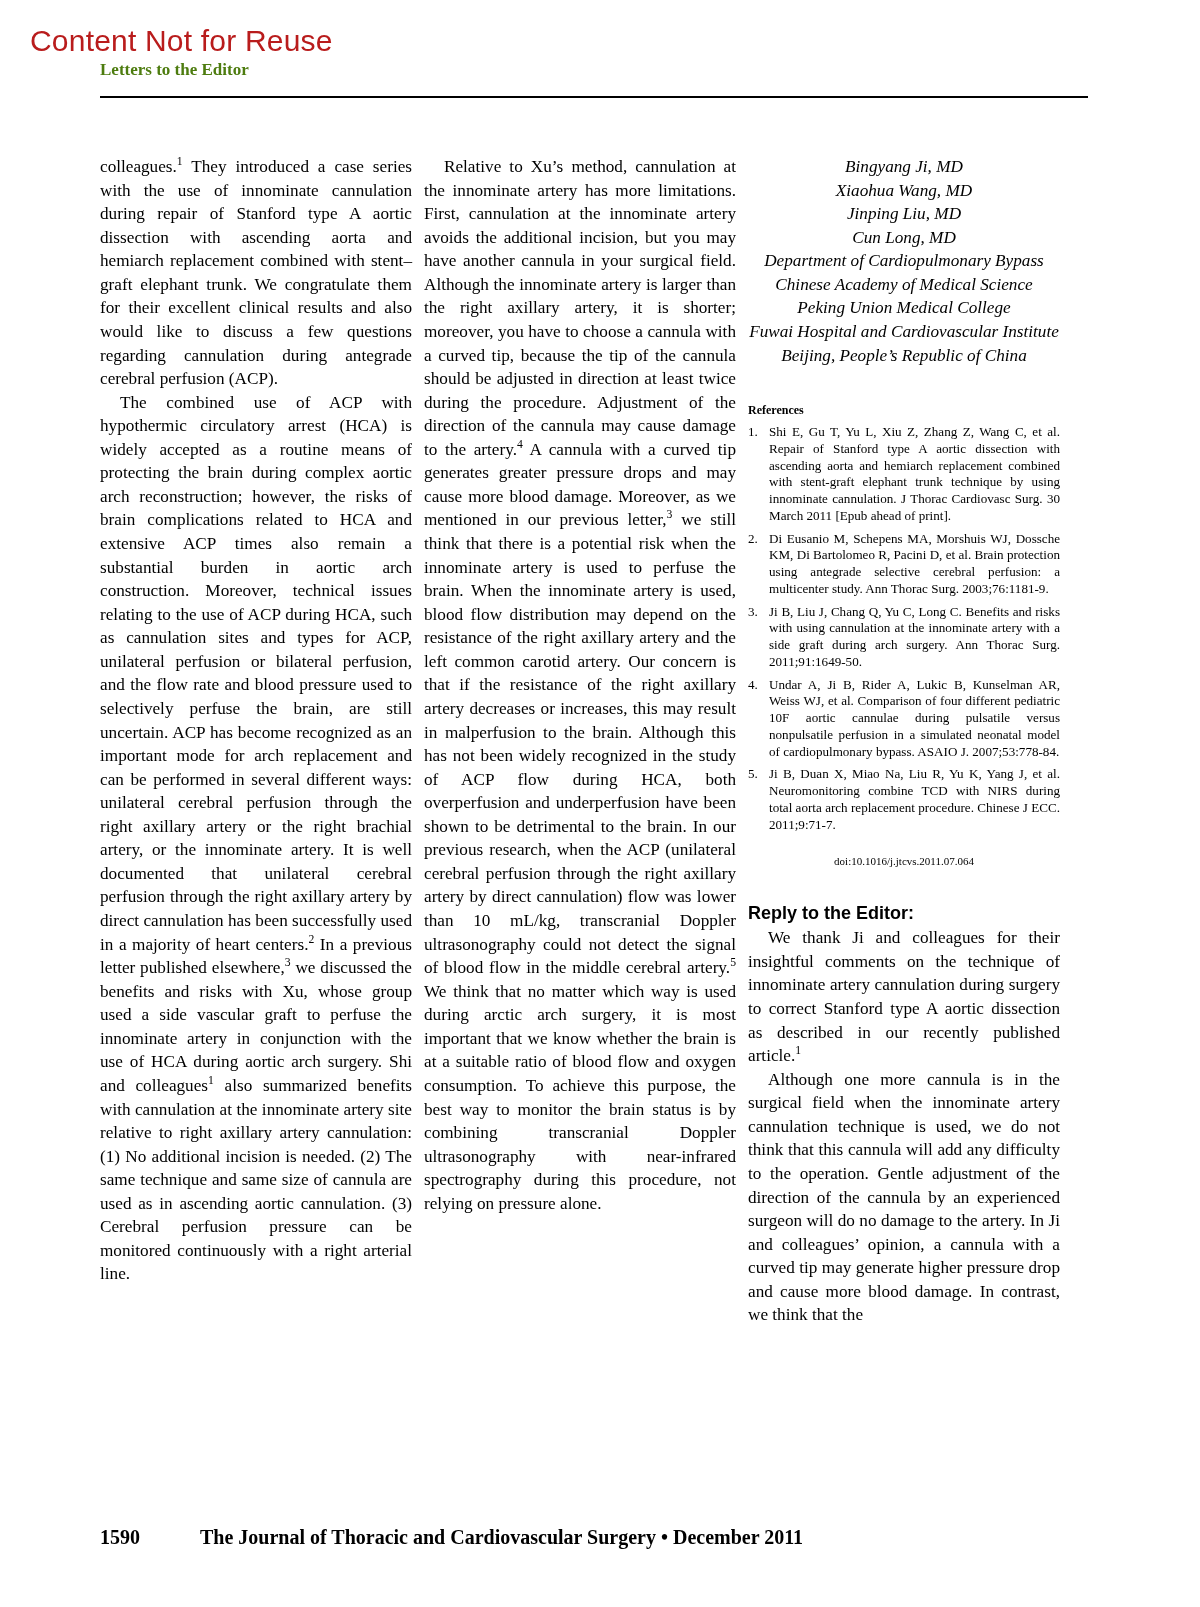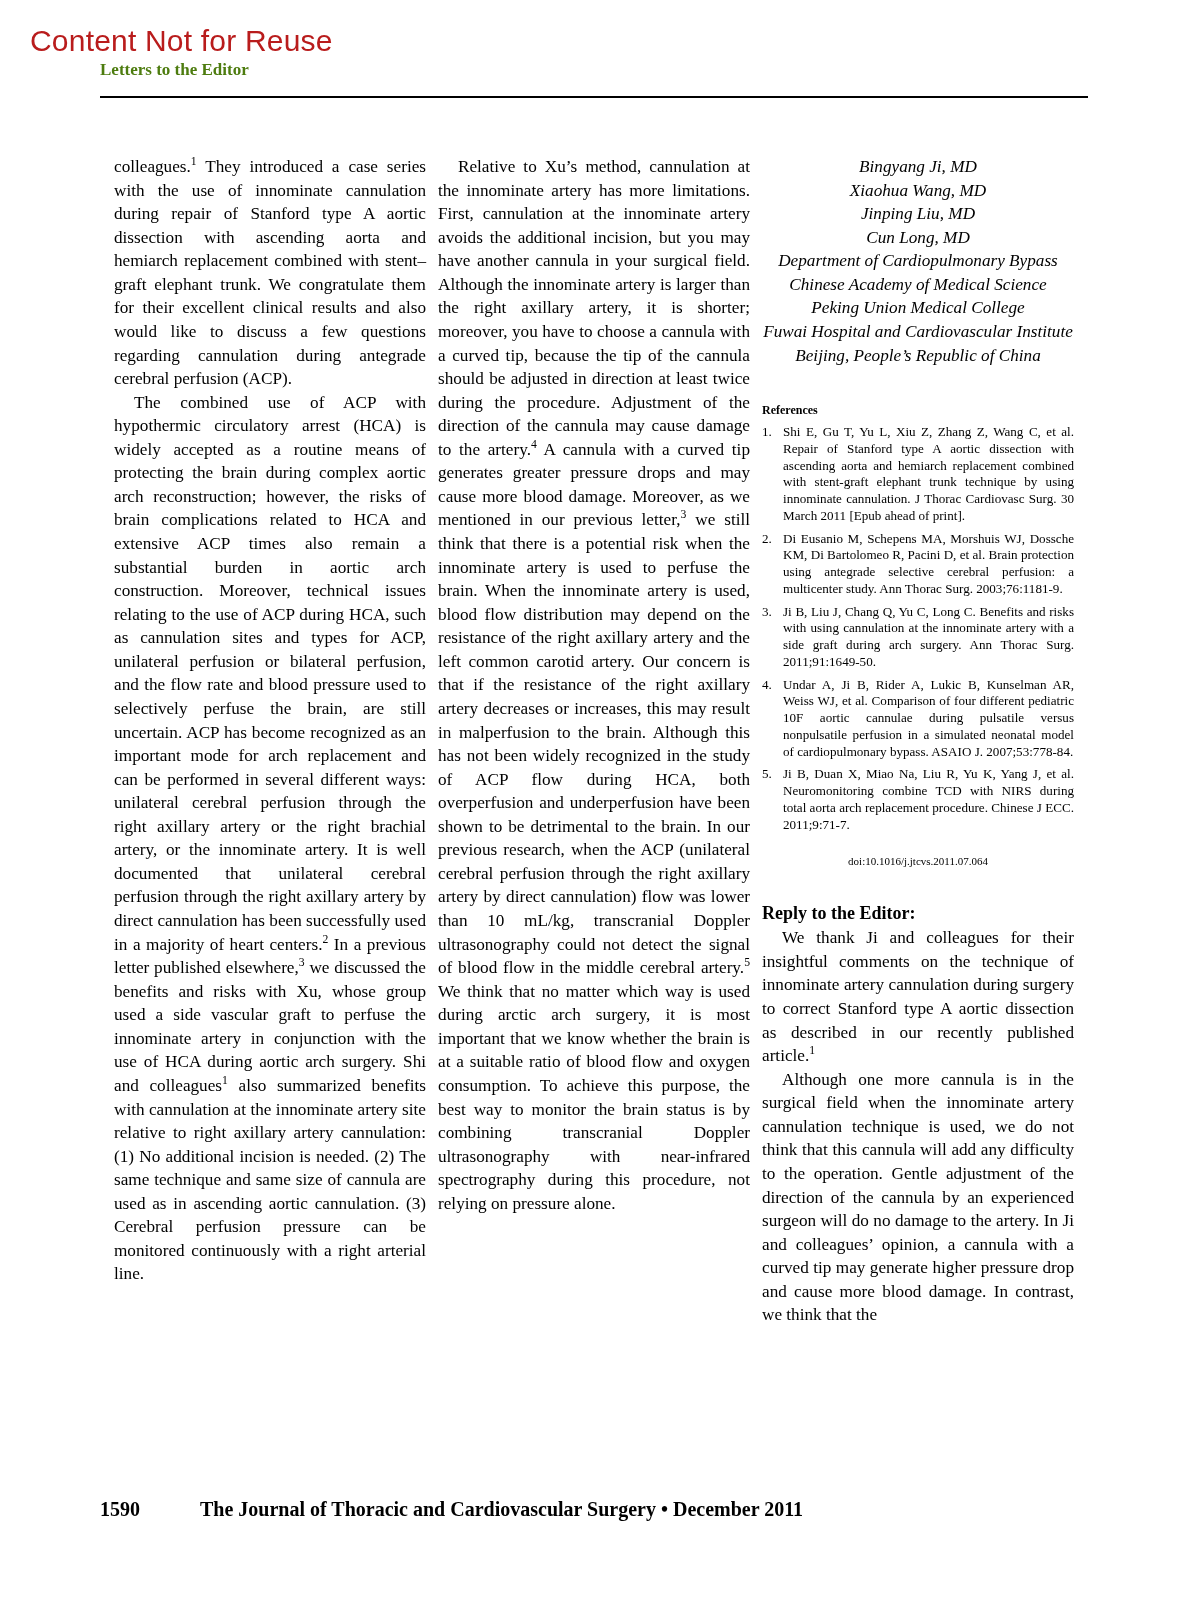--- a/index.html
+++ b/index.html
@@ -48,21 +48,21 @@
     position: absolute;
     left: 100px;
     top: 96px;
     width: 988px;
     height: 2px;
     background: #000;
   }
 
   .columns {
     position: absolute;
-    left: 114px;
+    left: 100px;
     top: 155px;
     width: 988px;
     display: flex;
     gap: 12px;
   }
 
   .col {
     width: 312px;
   }
 
@@ -128,36 +128,37 @@
     top: 0;
   }
 
   .doi {
     margin-top: 22px;
     text-align: center;
     font-size: 11px;
   }
 
   .reply-title {
-    font-family: Liberation Serif, serif;
+    font-family: Liberation Sans, sans-serif;
     font-weight: bold;
     font-size: 18px;
     margin-top: 36px;
     margin-bottom: 2px;
   }
 
   .footer {
     position: absolute;
     left: 100px;
     top: 1498px;
     width: 988px;
   }
   .footer-inner {
     display: flex;
     align-items: center;
+    margin-top: 28px;
   }
   .page-num {
     font-family: "Liberation Serif", serif;
     font-weight: bold;
     font-size: 20px;
     width: 100px;
   }
   .journal-line {
     font-family: "Liberation Serif", serif;
     font-weight: bold;

